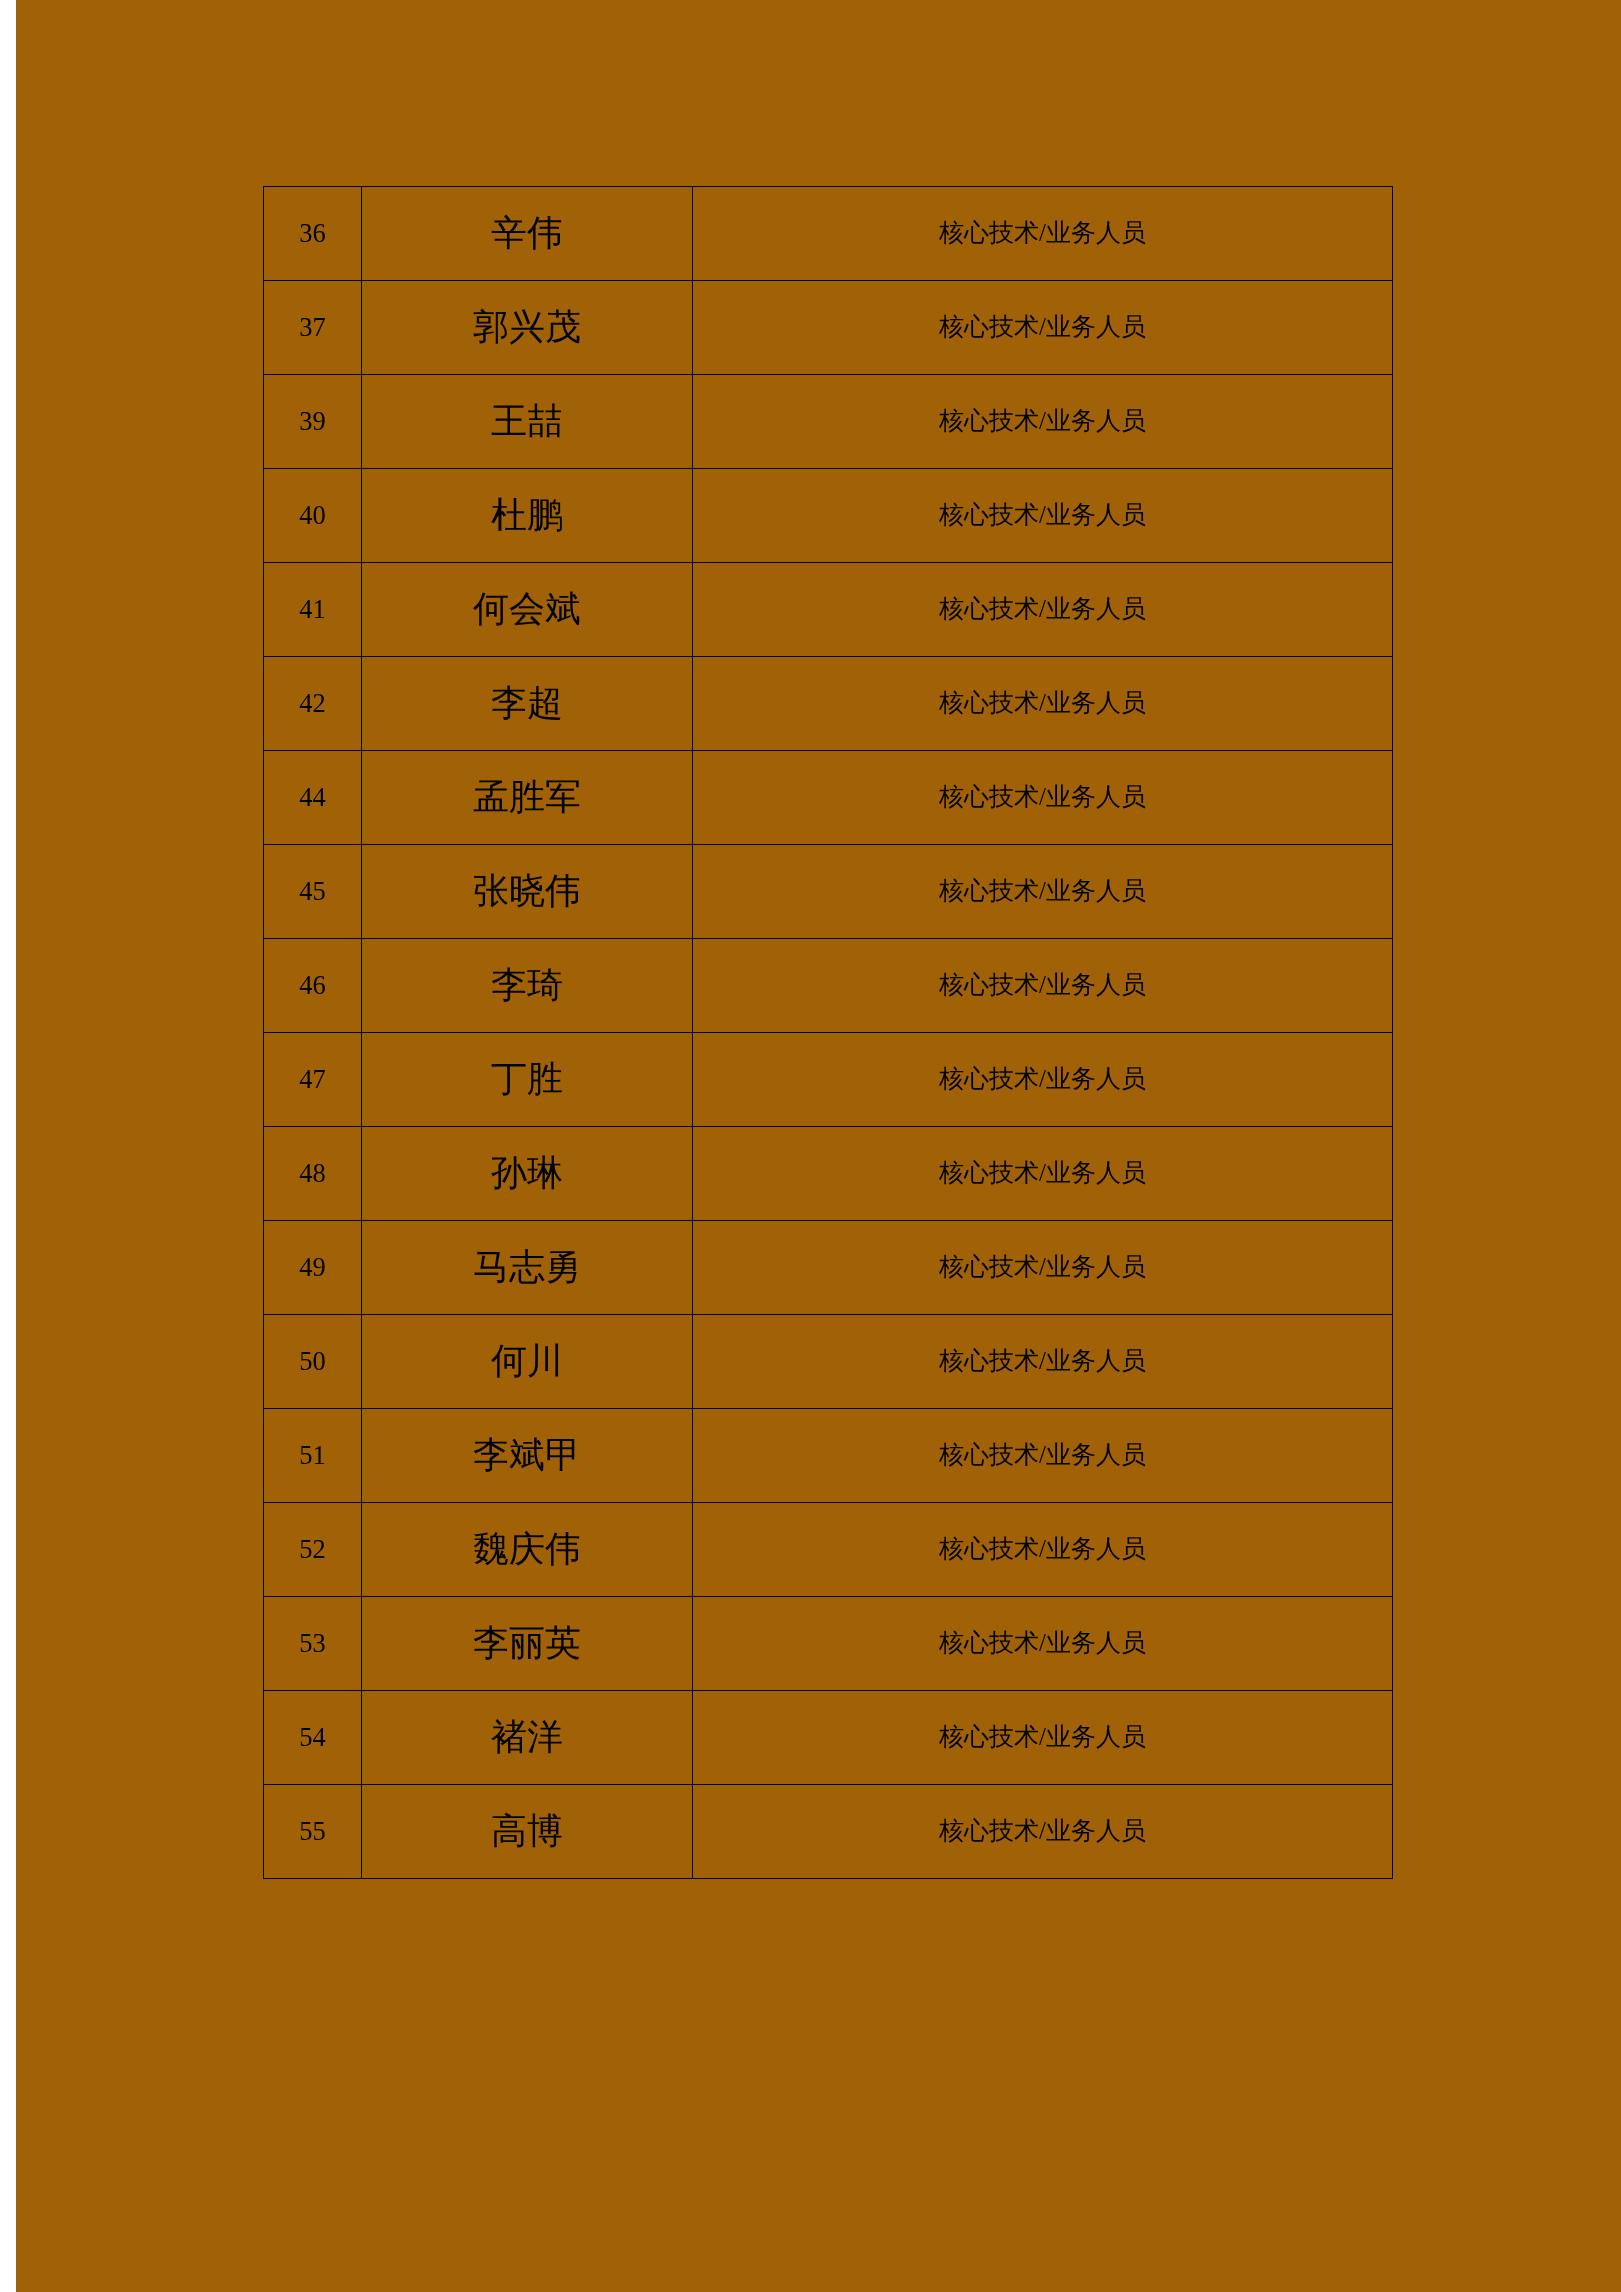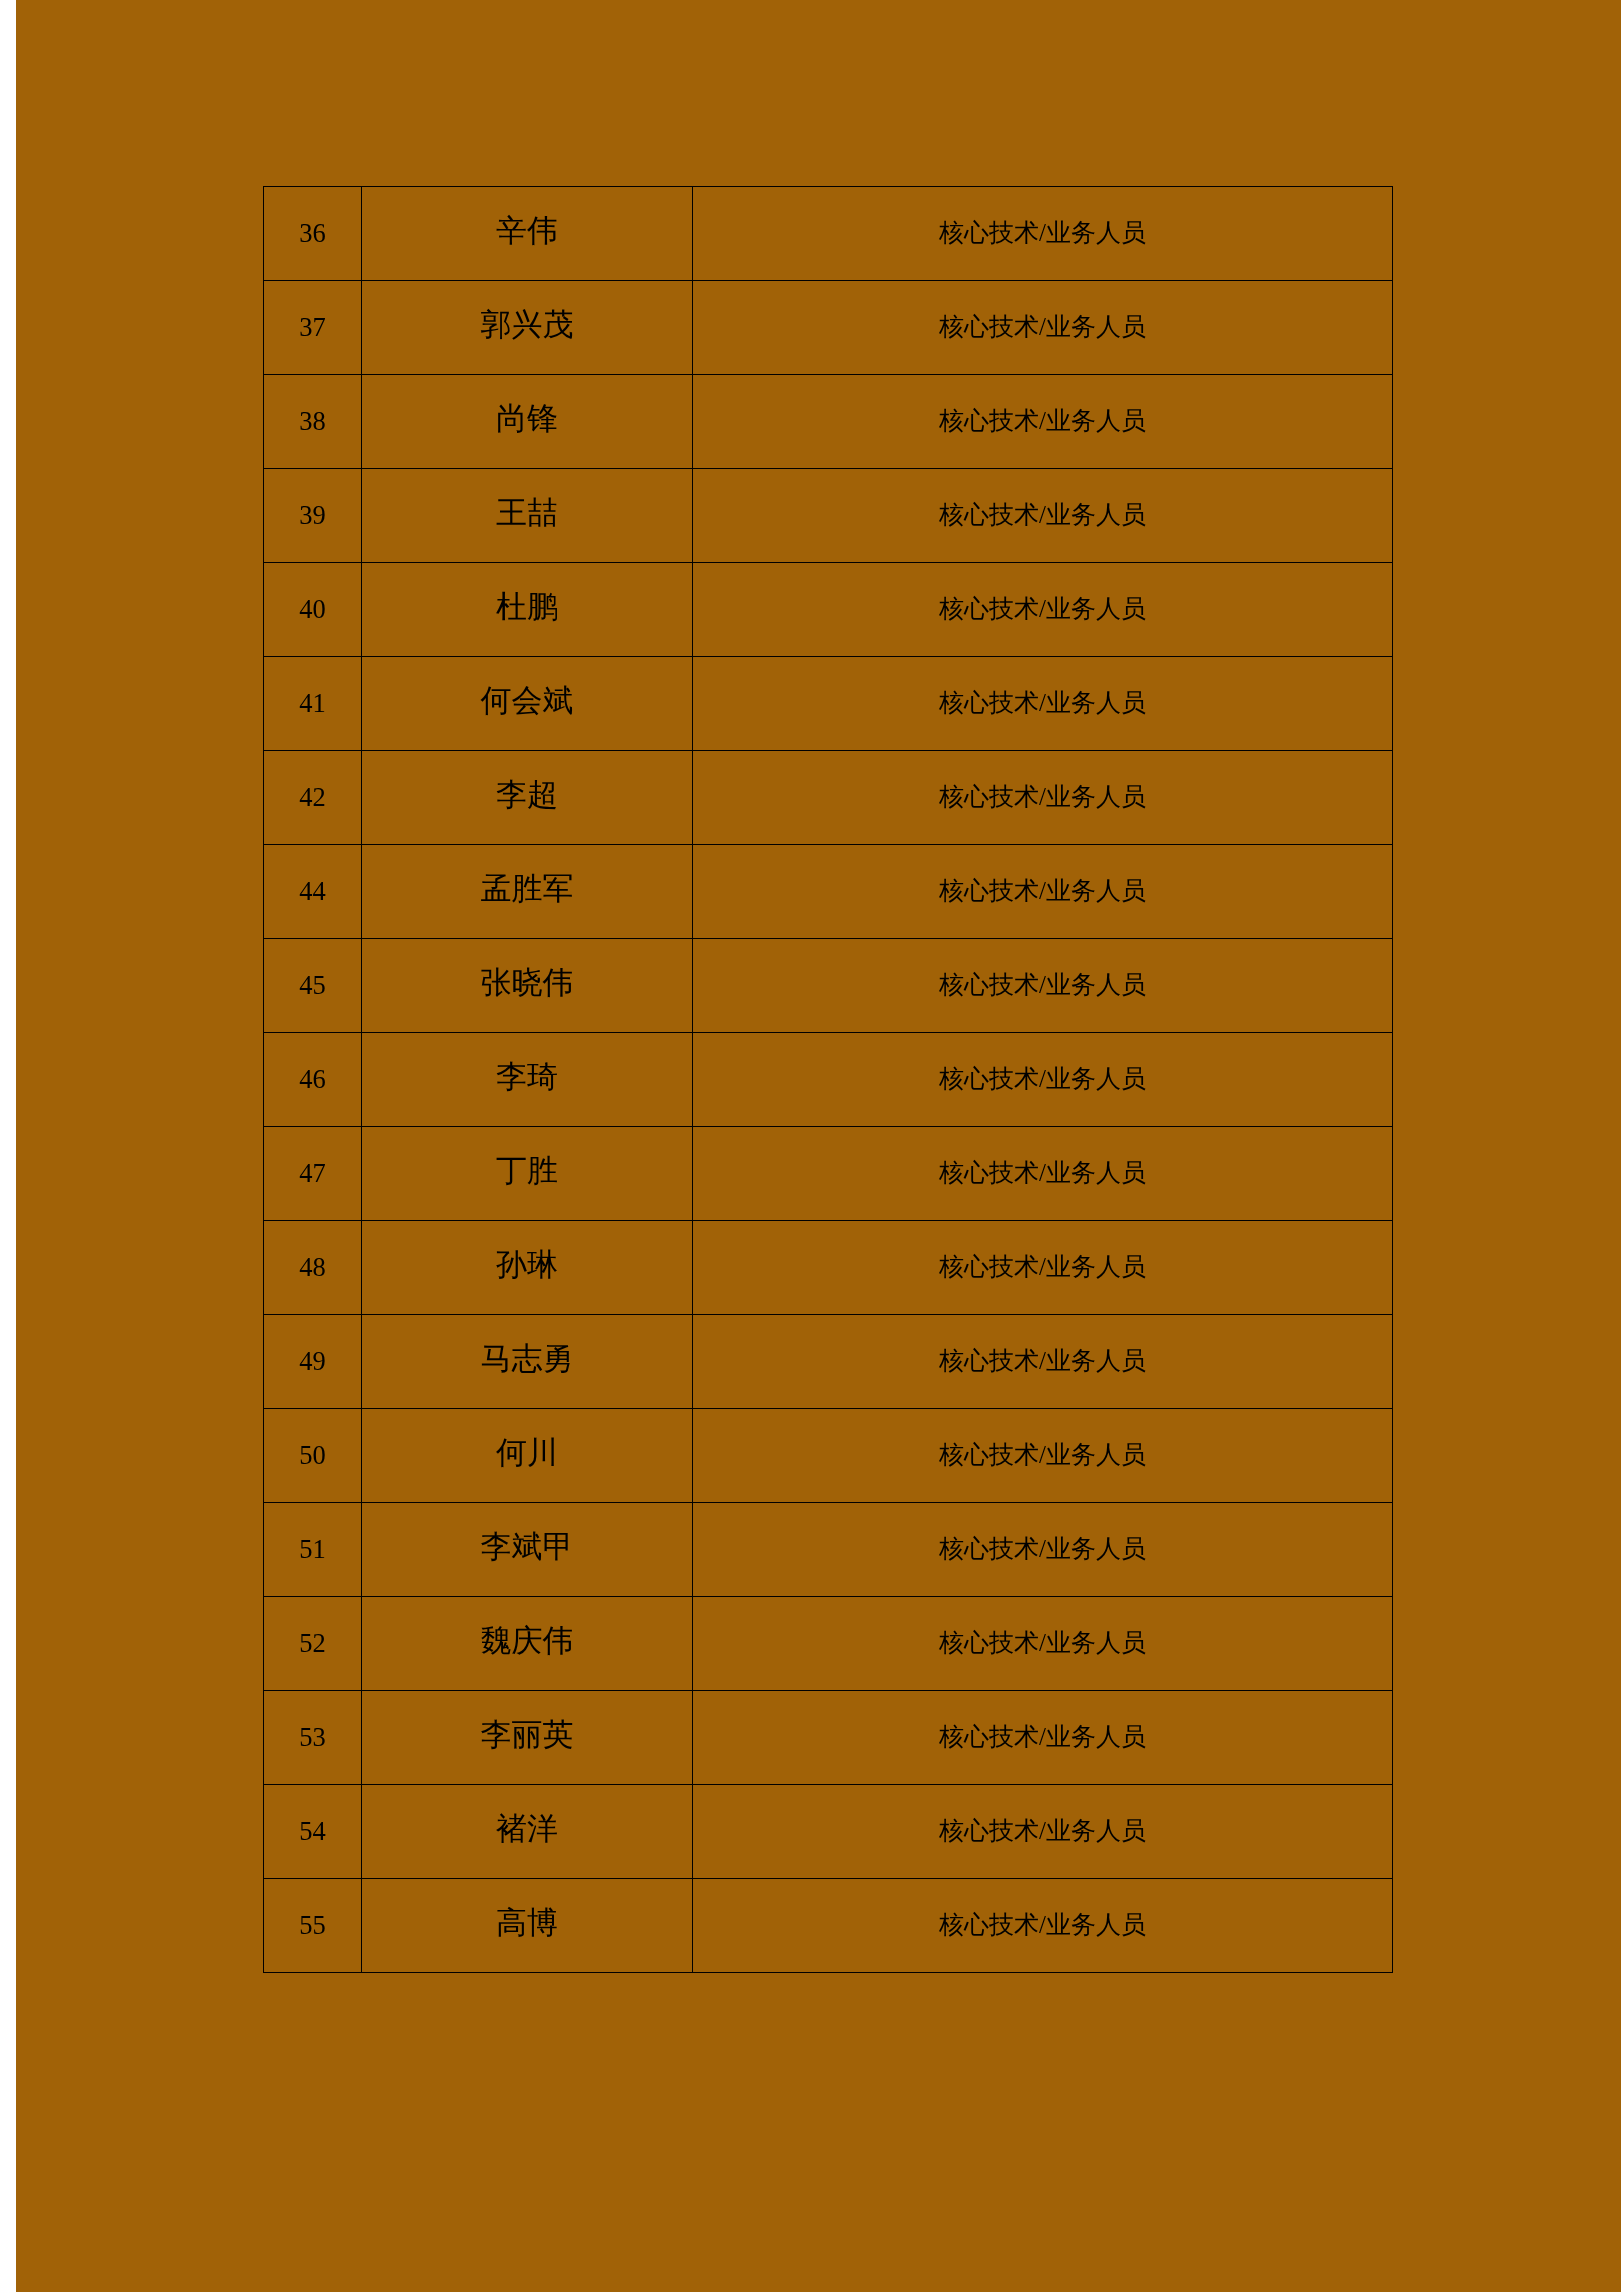--- a/index.html
+++ b/index.html
@@ -44,22 +44,21 @@
     text-align: center;
     vertical-align: middle;
     font-size: 26.5px;
     line-height: 1.3;
     font-family: "Liberation Serif", "DejaVu Serif", serif;
   }
   table.doc-table td.idx {
     font-size: 26.5px;
   }
   table.doc-table td.nm {
-    font-size: 31px;
-    font-family: Liberation Mono, monospace;
+    font-size: 36px;
   }
   table.doc-table td.rl {
     font-size: 25px;
   }
 </style>
 </head>
 <body>
 
 <div class="page">
   <div class="table-wrap">
@@ -71,25 +70,20 @@
       </colgroup>
       <tbody>
         <tr>
           <td class="idx">36</td>
           <td class="nm">辛伟</td>
           <td class="rl">核心技术/业务人员</td>
         </tr>
         <tr>
           <td class="idx">37</td>
           <td class="nm">郭兴茂</td>
-          <td class="rl">核心技术/业务人员</td>
-        </tr>
-        <tr>
-          <td class="idx">38</td>
-          <td class="nm">尚锋</td>
           <td class="rl">核心技术/业务人员</td>
         </tr>
         <tr>
           <td class="idx">39</td>
           <td class="nm">王喆</td>
           <td class="rl">核心技术/业务人员</td>
         </tr>
         <tr>
           <td class="idx">40</td>
           <td class="nm">杜鹏</td>

